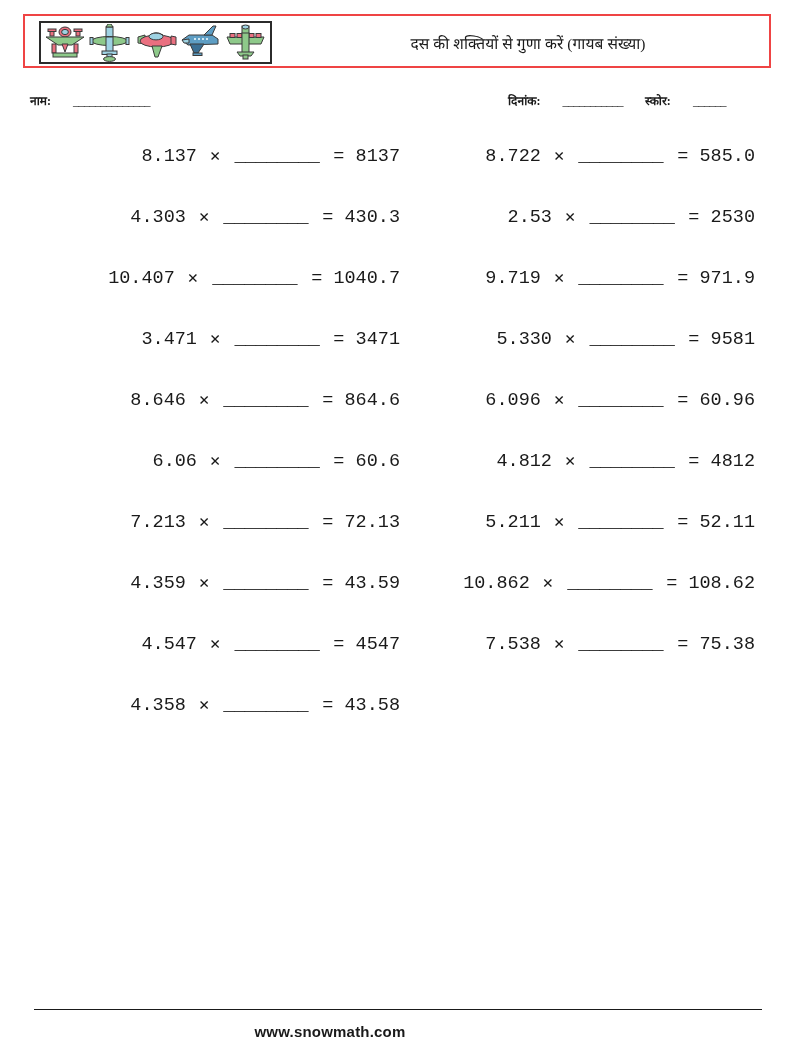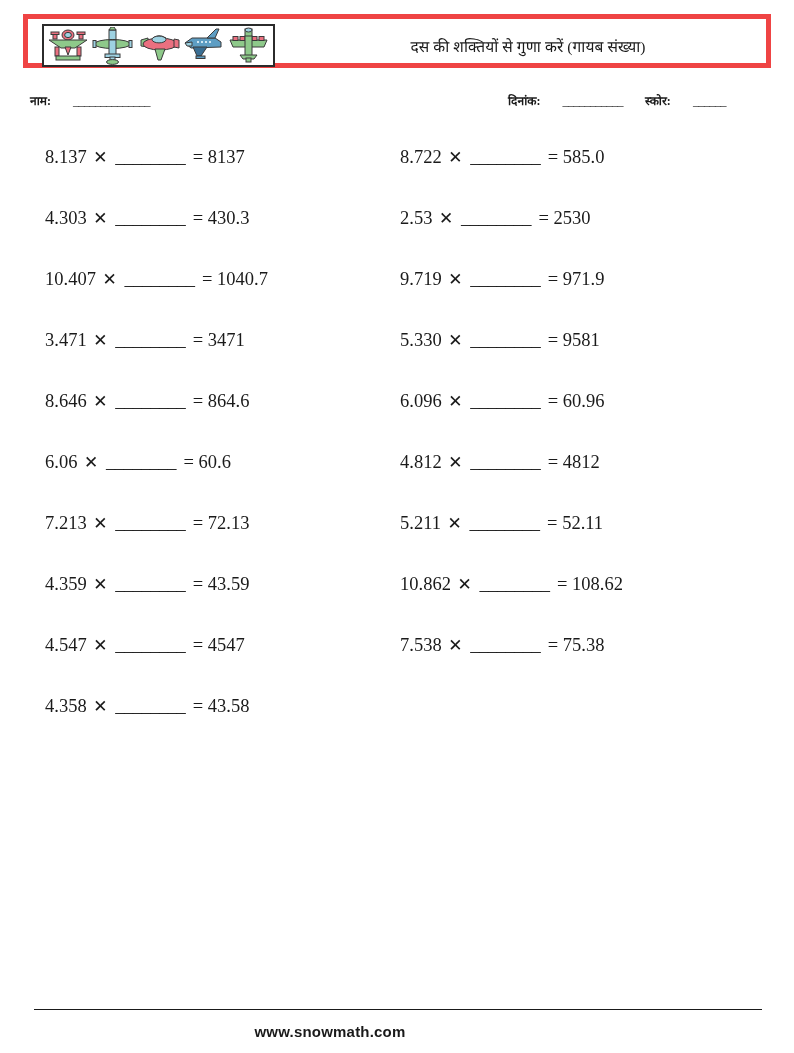--- a/index.html
+++ b/index.html
@@ -23,21 +23,21 @@
     height: 1053px;
   }
 
   
   .header-box {
     position: absolute;
     left: 23px;
     top: 14px;
     width: 748px;
     height: 54px;
-    border: 5px solid #ef4444;
+    border: 2px solid #ef4444;
     box-sizing: border-box;
   }
   .icon-strip {
     position: absolute;
     left: 14px;
     top: 5px;
     width: 233px;
     height: 43px;
     border: 2px solid #2b2b2b;
     box-sizing: border-box;
@@ -105,21 +105,22 @@
     width: 355px;
   }
   .col-left  { left: 45px; }
   .col-right { left: 400px; }
 
   .prob {
     height: 61px;
     line-height: 34px;
     font-size: 18.5px;
     white-space: nowrap;
-    font-family: Liberation Serif, serif;
+    font-family: Liberation Mono, monospace;
+    text-align: right;
   }
   .times { padding: 0 2px; font-size: 17px; }
   .blank {
     letter-spacing: -0.5px;
     padding: 0 1px;
   }
   .eq { padding-left: 2px; }
 
   
   .footer-rule {

